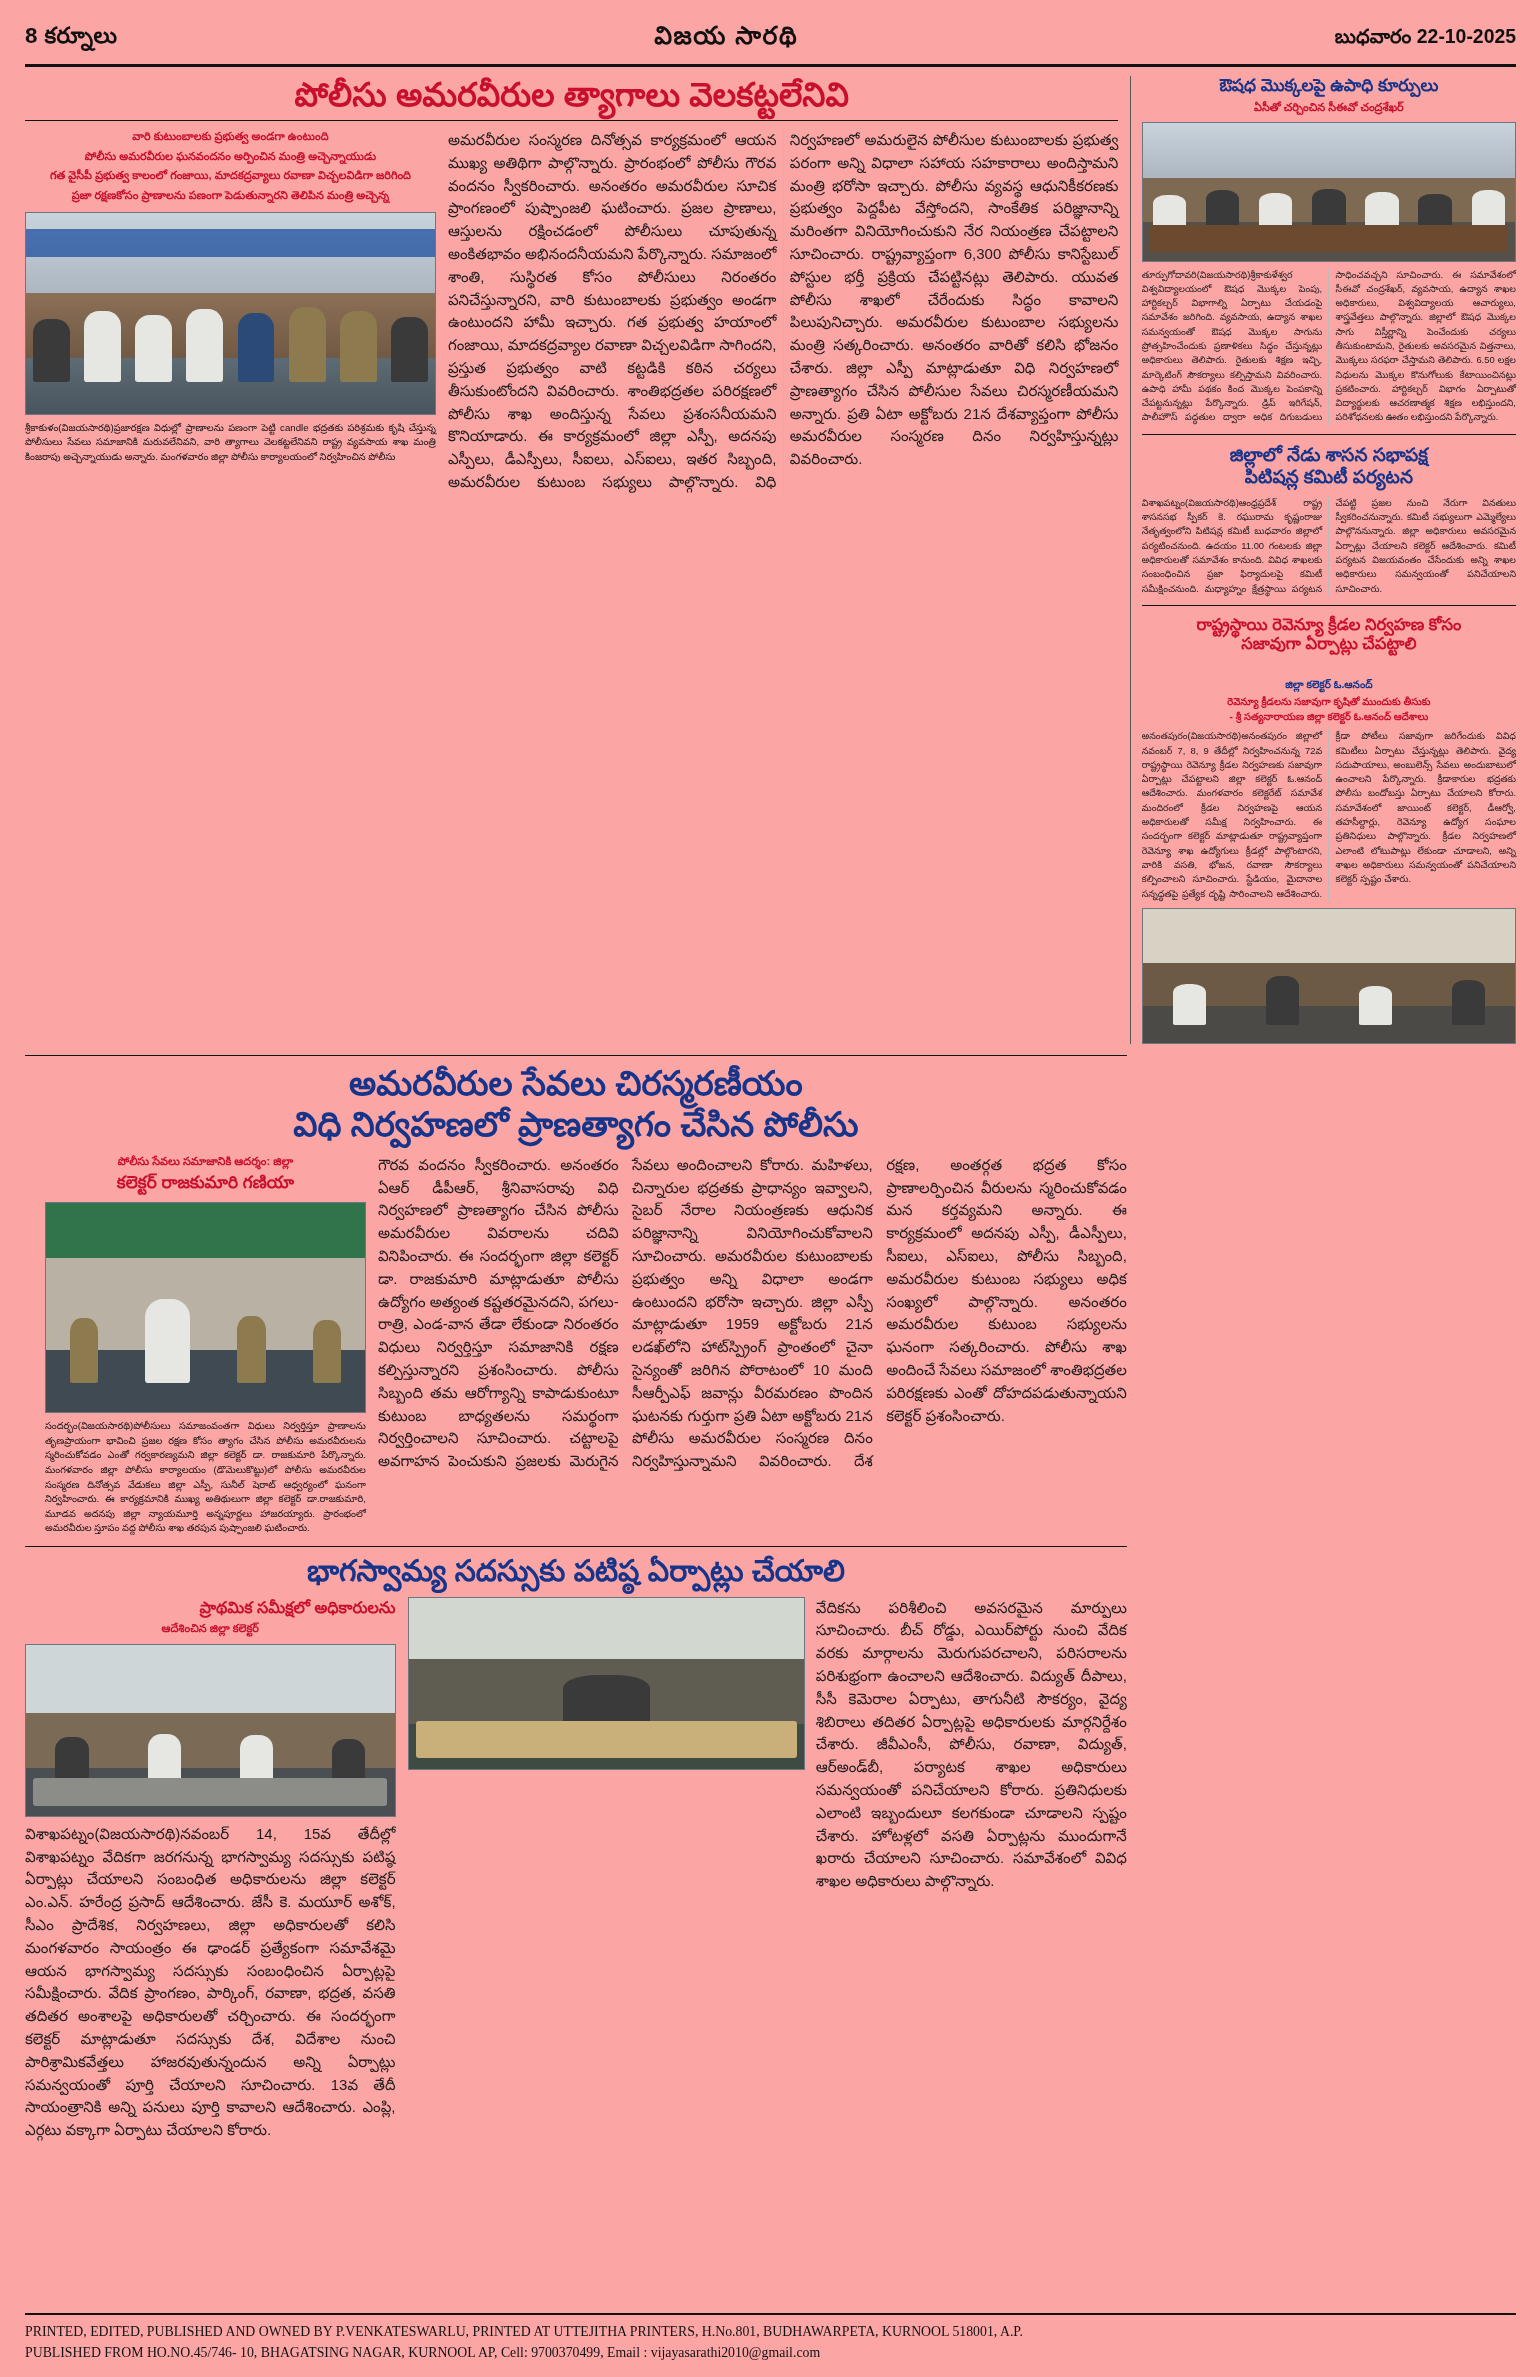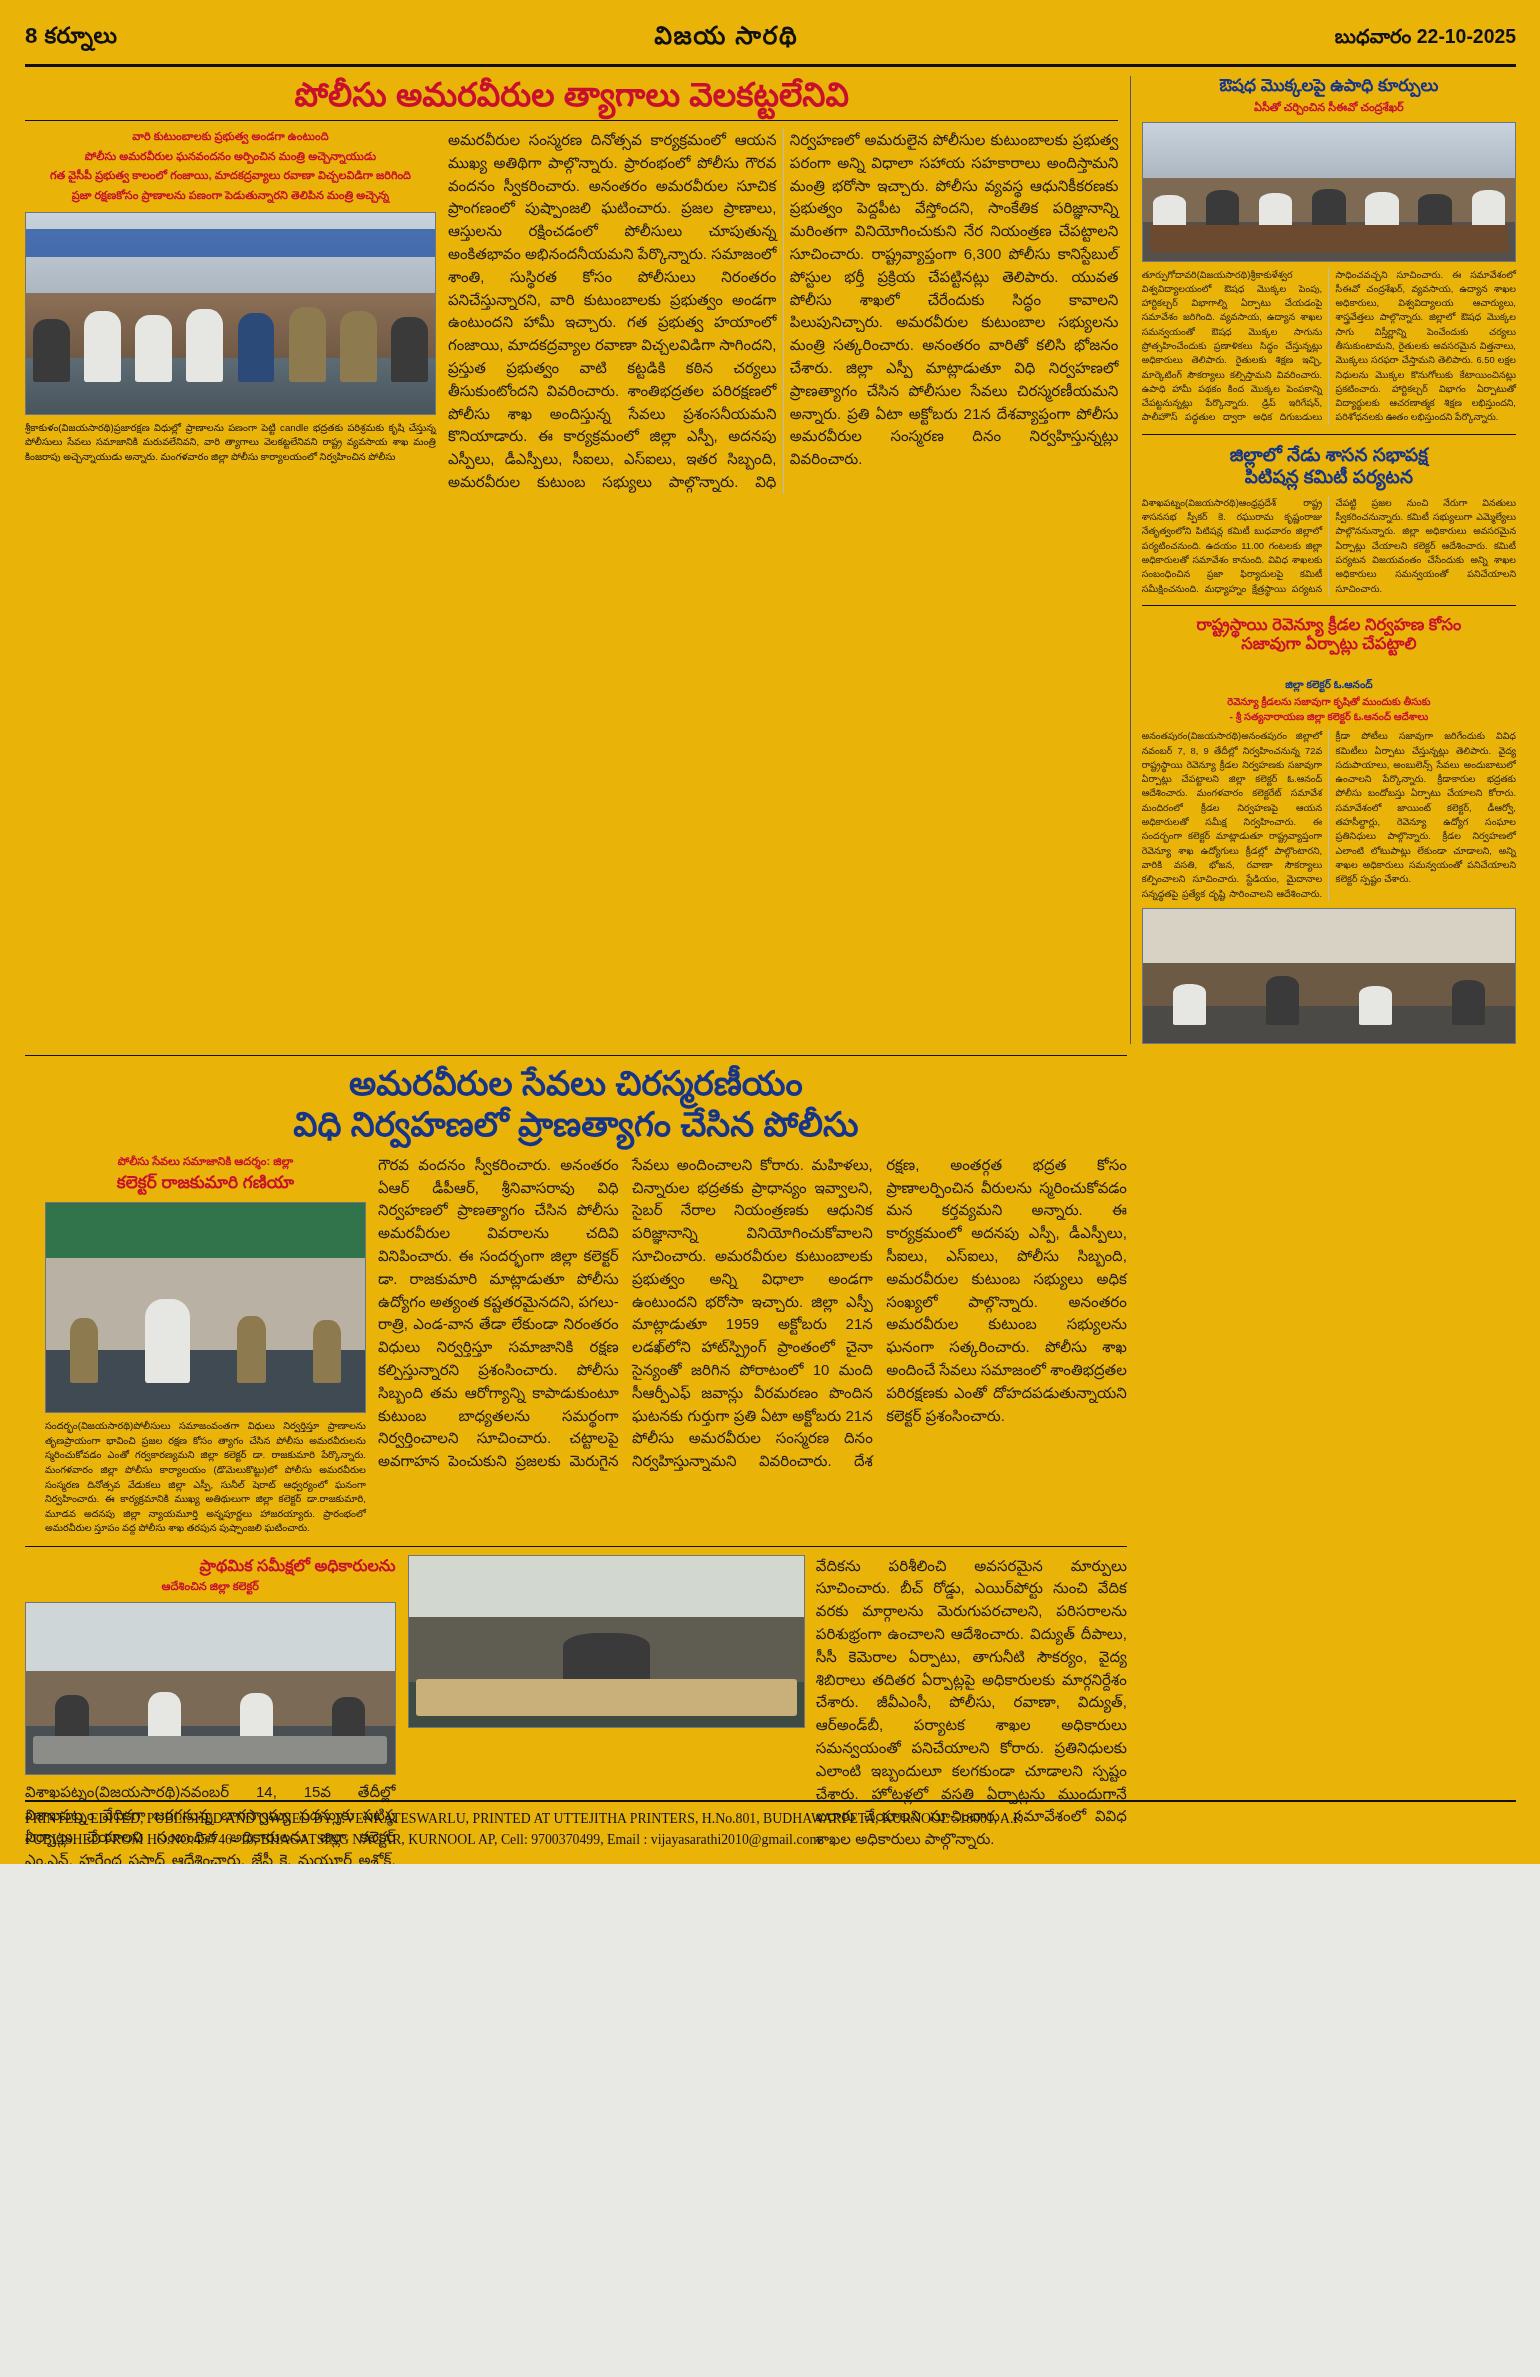--- a/index.html
+++ b/index.html
@@ -2,22 +2,22 @@
 <html style="font-size:12px"><head>
 <meta charset="utf-8">
 <style>
   html, body {
     margin: 0;
     padding: 0;
     background: #e8e8e4;
   }
   .page {
     width: 1541px;
-    height: 1864px;
-    background: #eab308;
+    height: 2377px;
+    background: #fca5a5;
     position: relative;
     box-sizing: border-box;
     padding: 21px 25px 0 25px;
     font-family: "Liberation Sans", sans-serif;
     overflow: hidden;
   }
 
   
   .masthead {
     display: flex;
@@ -300,20 +300,21 @@
           <div class="body-text">గౌరవ వందనం స్వీకరించారు. అనంతరం ఏఆర్ డీపీఆర్, శ్రీనివాసరావు విధి నిర్వహణలో ప్రాణత్యాగం చేసిన పోలీసు అమరవీరుల వివరాలను చదివి వినిపించారు. ఈ సందర్భంగా జిల్లా కలెక్టర్ డా. రాజకుమారి మాట్లాడుతూ పోలీసు ఉద్యోగం అత్యంత కష్టతరమైనదని, పగలు-రాత్రి, ఎండ-వాన తేడా లేకుండా నిరంతరం విధులు నిర్వర్తిస్తూ సమాజానికి రక్షణ కల్పిస్తున్నారని ప్రశంసించారు. పోలీసు సిబ్బంది తమ ఆరోగ్యాన్ని కాపాడుకుంటూ కుటుంబ బాధ్యతలను సమర్థంగా నిర్వర్తించాలని సూచించారు. చట్టాలపై అవగాహన పెంచుకుని ప్రజలకు మెరుగైన సేవలు అందించాలని కోరారు. మహిళలు, చిన్నారుల భద్రతకు ప్రాధాన్యం ఇవ్వాలని, సైబర్ నేరాల నియంత్రణకు ఆధునిక పరిజ్ఞానాన్ని వినియోగించుకోవాలని సూచించారు. అమరవీరుల కుటుంబాలకు ప్రభుత్వం అన్ని విధాలా అండగా ఉంటుందని భరోసా ఇచ్చారు. జిల్లా ఎస్పీ మాట్లాడుతూ 1959 అక్టోబరు 21న లడఖ్‌లోని హాట్‌స్ప్రింగ్ ప్రాంతంలో చైనా సైన్యంతో జరిగిన పోరాటంలో 10 మంది సీఆర్పీఎఫ్ జవాన్లు వీరమరణం పొందిన ఘటనకు గుర్తుగా ప్రతి ఏటా అక్టోబరు 21న పోలీసు అమరవీరుల సంస్మరణ దినం నిర్వహిస్తున్నామని వివరించారు. దేశ రక్షణ, అంతర్గత భద్రత కోసం ప్రాణాలర్పించిన వీరులను స్మరించుకోవడం మన కర్తవ్యమని అన్నారు. ఈ కార్యక్రమంలో అదనపు ఎస్పీ, డీఎస్పీలు, సీఐలు, ఎస్‌ఐలు, పోలీసు సిబ్బంది, అమరవీరుల కుటుంబ సభ్యులు అధిక సంఖ్యలో పాల్గొన్నారు. అనంతరం అమరవీరుల కుటుంబ సభ్యులను ఘనంగా సత్కరించారు. పోలీసు శాఖ అందించే సేవలు సమాజంలో శాంతిభద్రతల పరిరక్షణకు ఎంతో దోహదపడుతున్నాయని కలెక్టర్ ప్రశంసించారు.</div>
         </div>
       </div>
     </div>
     <div style="width:25.5%;"></div>
   </div>
 
   <div style="display:flex;gap:12px;margin-top:10.4px;">
     <div style="width:74.5%;">
       <div style="border-top:1.5px solid #111;margin-bottom:6px;"></div>
+      <div class="headline-blue" style="font-size:30px;">భాగస్వామ్య సదస్సుకు పటిష్ఠ ఏర్పాట్లు చేయాలి</div>
 
       <div style="display:flex;gap:12px;margin-top:7.5px;">
         <div style="width:34%;">
           <div class="sub-red" style="font-size:16px;text-align:right;">ప్రాథమిక సమీక్షలో అధికారులను</div>
           <div class="sub-red" style="font-size:11.2px;text-align:center;margin-top:3px;">ఆదేశించిన జిల్లా కలెక్టర్</div>
           <div class="photo" style="height:171px;margin-top:7.5px;">
             <div class="sky" style="background:#cfd6d8"></div>
             <div class="mid" style="background:#7b6a55"></div>
             <div class="floor" style="background:#4a4f54"></div>
             <div class="figs" style="bottom:12%">

